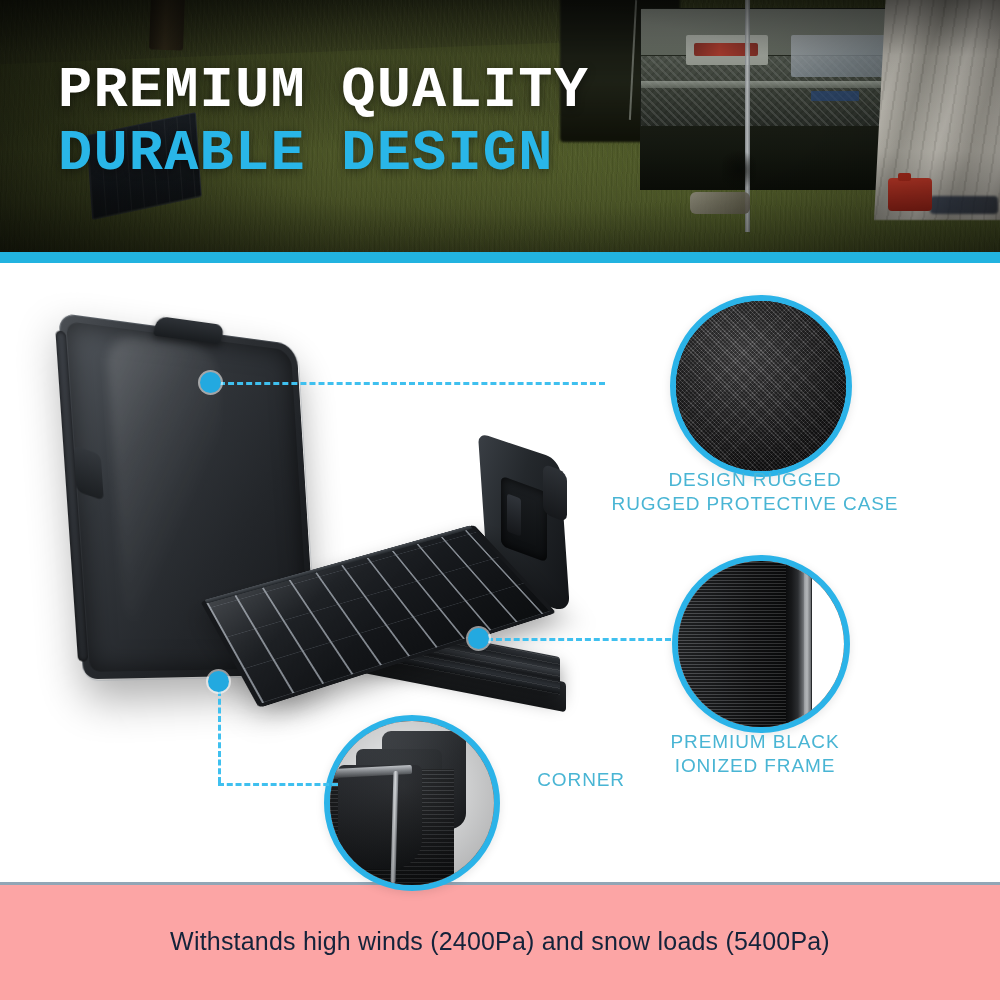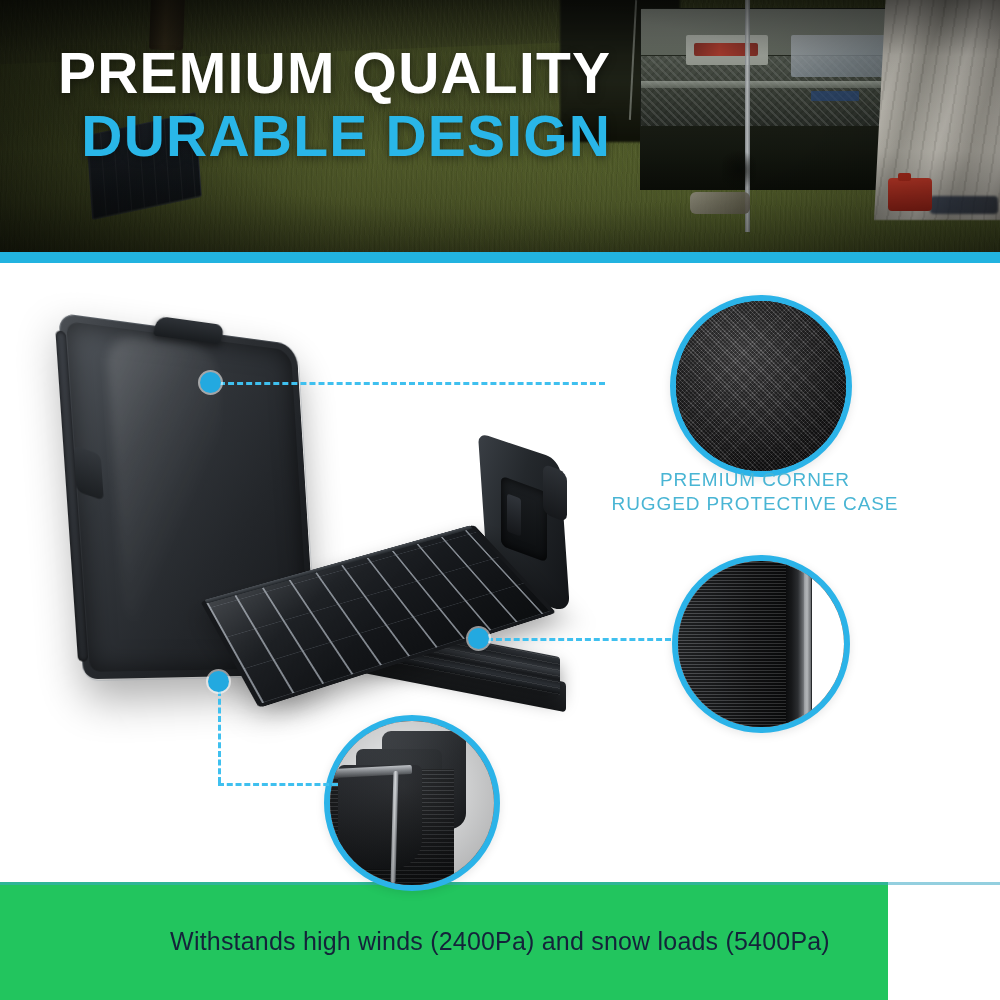--- a/index.html
+++ b/index.html
@@ -83,25 +83,25 @@
     transform:rotate(-12deg) skewX(-8deg);border:1px solid #39404d;border-radius:2px;opacity:.95;filter:blur(.3px);}
   .ground-panel-lines{position:absolute;inset:0;opacity:.5;
     background-image:repeating-linear-gradient(90deg, rgba(255,255,255,.16) 0 1px, rgba(0,0,0,0) 1px 13px);}
 
   .hero-vignette{position:absolute;inset:0;
     background:
       linear-gradient(180deg, rgba(0,0,0,.55) 0%, rgba(0,0,0,.18) 22%, rgba(0,0,0,.12) 60%, rgba(0,0,0,.42) 100%),
       radial-gradient(ellipse 78% 100% at 50% 45%, rgba(0,0,0,0) 40%, rgba(0,0,0,.5) 100%),
       linear-gradient(90deg, rgba(0,0,0,.5) 0%, rgba(0,0,0,.1) 35%, rgba(0,0,0,0) 60%);}
 
-  .hero-text{position:absolute;left:58px;top:44px;z-index:5;}
+  .hero-text{position:absolute;left:58px;top:62px;z-index:5;font-family:Liberation Mono, monospace;}
   .hl1{font-size:57px;font-weight:700;color:#ffffff;letter-spacing:1.2px;line-height:1.04;
        text-shadow:0 2px 10px rgba(0,0,0,.45);margin:0;white-space:nowrap;}
   .hl2{font-size:57px;font-weight:700;color:#29b6e8;letter-spacing:1.2px;line-height:1.04;
-       text-shadow:0 2px 10px rgba(0,0,0,.45);margin:4px 0 0 0;white-space:nowrap;text-align:right;}
+       text-shadow:0 2px 10px rgba(0,0,0,.45);margin:4px 0 0 0;white-space:nowrap;}
 
   .hero-rule{position:absolute;left:0;top:252px;width:1000px;height:11px;background:#22b3e0;}
 
   
   .main{position:absolute;left:0;top:263px;width:1000px;height:619px;background:#fff;}
 
   
   .product{position:absolute;left:55px;top:55px;width:520px;height:430px;}
 
   .case-lid{position:absolute;left:14px;top:12px;width:252px;height:348px;
@@ -214,21 +214,21 @@
     background:linear-gradient(90deg,#9fa3a8,#d3d6d9 45%,#70747a);transform:rotate(1.5deg);border-radius:2px;}
   .cp-shadow{position:absolute;inset:0;background:radial-gradient(circle at 45% 40%, rgba(255,255,255,.06), rgba(0,0,0,.26) 80%);}
 
   
   .label{position:absolute;color:#49b5d4;font-size:19px;letter-spacing:.9px;line-height:1.28;
     font-weight:400;z-index:7;}
   .label.c{text-align:center;}
   .label.r{text-align:right;}
 
   
-  .footer{position:absolute;left:0;top:882px;width:888px;height:118px;background:#22c55e;}
+  .footer{position:absolute;left:0;top:882px;width:1000px;height:118px;background:#fca5a5;}
   .footer-line{position:absolute;left:0;top:0;width:1000px;height:3px;background:#3aa7c4;opacity:.55;}
   .footer-text{position:absolute;left:0;top:0;width:1000px;height:118px;
     display:flex;align-items:center;justify-content:center;
     color:#14233a;font-size:25px;letter-spacing:.2px;font-weight:400;}
 </style>
 </head>
 <body>
 
 <div id="page">
 
@@ -313,53 +313,58 @@
       </div>
     </div>
 
     <div class="dot" style="left:200px;top:109px;"></div>
     <div class="dash-h" style="left:219px;top:119px;width:386px;"></div>
     <div class="circle" style="left:670px;top:32px;width:170px;height:170px;">
       <div class="canvas-tex"></div>
       <div class="canvas-shade"></div>
     </div>
     <div class="label c" style="left:585px;top:205px;width:340px;">
-      <div>PREMIUM CORNER</div>
+      <div>DESIGN RUGGED</div>
       <div>RUGGED PROTECTIVE CASE</div>
     </div>
 
     <div class="dot" style="left:468px;top:365px;"></div>
     <div class="dash-h" style="left:487px;top:375px;width:184px;"></div>
     <div class="circle" style="left:672px;top:292px;width:166px;height:166px;">
       <div class="frame-scene">
         <div class="frame-dark">
           <div class="frame-ribs"></div>
         </div>
         <div class="frame-edge"></div>
         <div class="frame-hi"></div>
       </div>
+    </div>
+    <div class="label c" style="left:600px;top:467px;width:310px;">
+      <div>PREMIUM BLACK</div>
+      <div>IONIZED FRAME</div>
     </div>
 
     <div class="dot" style="left:208px;top:408px;"></div>
     <div class="dash-v" style="left:218px;top:427px;height:93px;"></div>
     <div class="dash-h" style="left:218px;top:520px;width:120px;"></div>
     <div class="circle" style="left:324px;top:452px;width:164px;height:164px;">
       <div class="corner-scene">
         <div class="cp-cap1"></div>
         <div class="cp-cap2"></div>
         <div class="cp-panel">
           <div class="cp-panel-ribs"></div>
         </div>
         <div class="cp-cap3"></div>
         <div class="cp-bar"></div>
         <div class="cp-rod"></div>
         <div class="cp-shadow"></div>
       </div>
     </div>
     <div class="label r" style="left:300px;top:505px;width:325px;">
+      <div>CORNER</div>
     </div>
 
   </div>
 
   <div class="footer">
     <div class="footer-line"></div>
     <div class="footer-text">Withstands high winds (2400Pa) and snow loads (5400Pa)</div>
   </div>
 
 </div>

